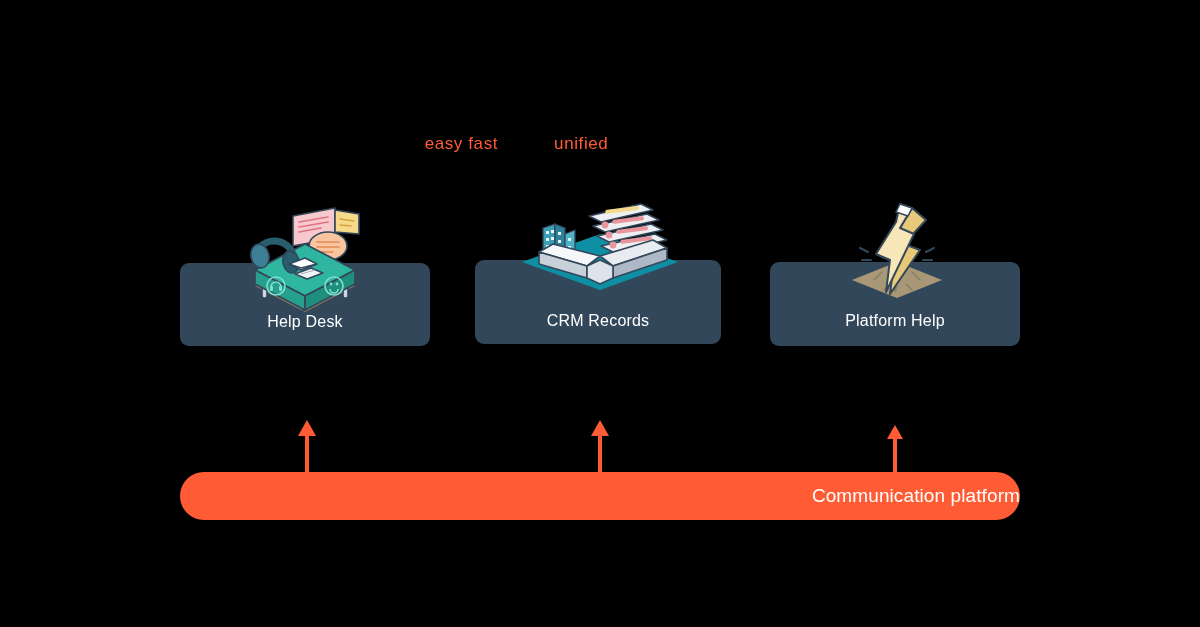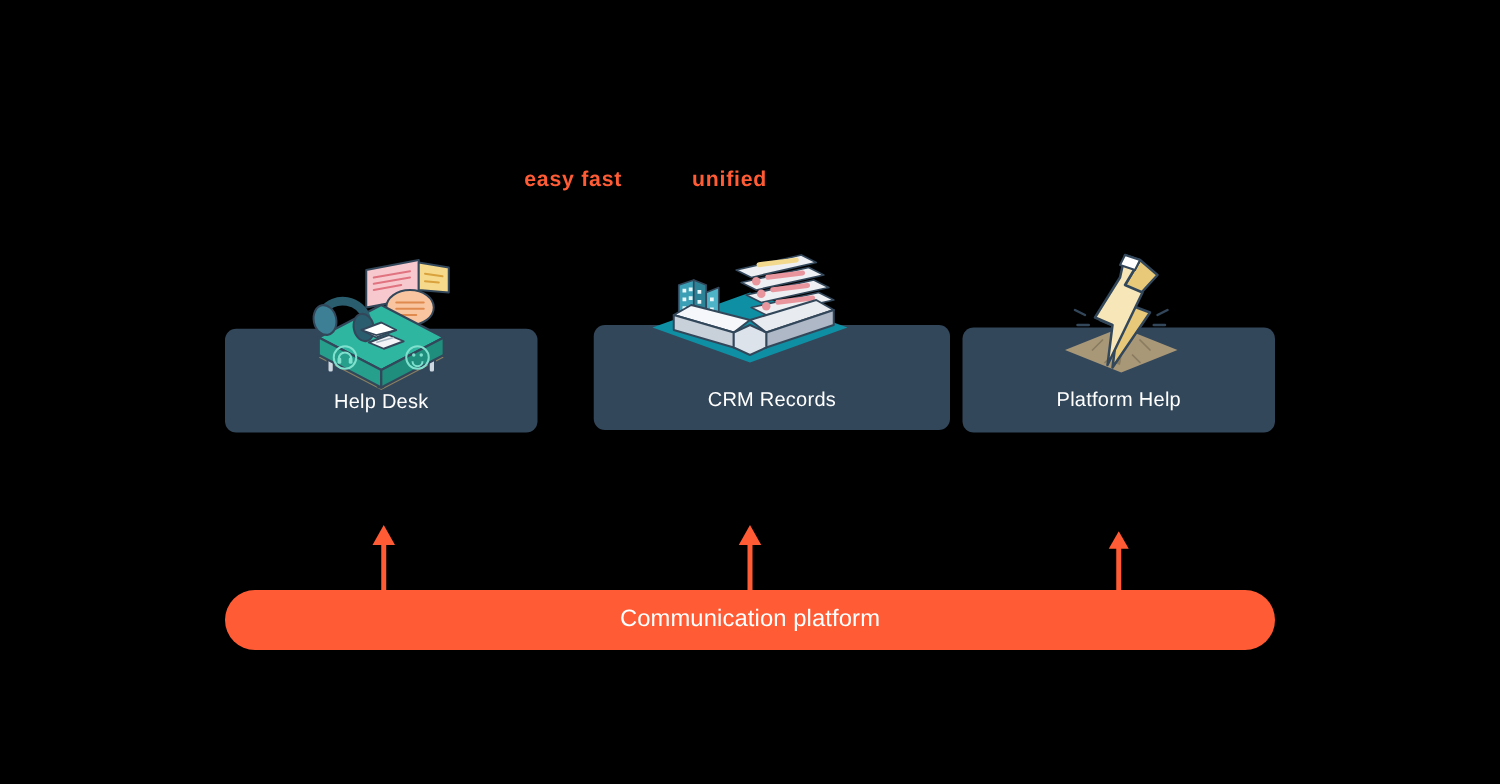--- a/index.html
+++ b/index.html
@@ -24,21 +24,21 @@
 
   
   .tagline {
     position: absolute;
     left: 0;
     top: 134px;
     width: 1033px;
     text-align: center;
     color: #FF5C35;
     font-size: 17px;
-    font-weight: 700;
+    font-weight: 400;
     letter-spacing: 0.6px;
     white-space: pre;
   }
   .tagline .tw { display: inline-block; }
   .tagline .gap { display: inline-block; width: 56px; }
 
   
   .card {
     position: absolute;
     background: #33475B;
@@ -51,21 +51,21 @@
     width: 100%;
     text-align: center;
     color: #FFFFFF;
     font-size: 16px;
     font-weight: 400;
     letter-spacing: 0.2px;
   }
 
   .card-1 { left: 180px; top: 263px; width: 250px; height: 83px; }
   .card-1 .card-title { bottom: 15px; }
-  .card-2 { left: 475px; top: 260px; width: 285px; height: 84px; }
+  .card-2 { left: 475px; top: 260px; width: 246px; height: 84px; }
   .card-2 .card-title { bottom: 14px; }
   .card-3 { left: 770px; top: 262px; width: 250px; height: 84px; }
   .card-3 .card-title { bottom: 16px; }
 
   
   .illo {
     position: absolute;
     pointer-events: none;
   }
   .illo-1 { left: 243px; top: 198px; width: 125px; height: 125px; }
@@ -82,21 +82,21 @@
   .bottom-bar {
     position: absolute;
     left: 180px;
     top: 472px;
     width: 840px;
     height: 48px;
     background: #FF5C35;
     border-radius: 24px;
     display: flex;
     align-items: center;
-    justify-content: center;
+    justify-content: flex-end;
   }
   .bottom-bar-label {
     color: #FFFFFF;
     font-size: 19px;
     font-weight: 400;
     letter-spacing: 0.1px;
   }
 </style>
 </head>
 <body>

